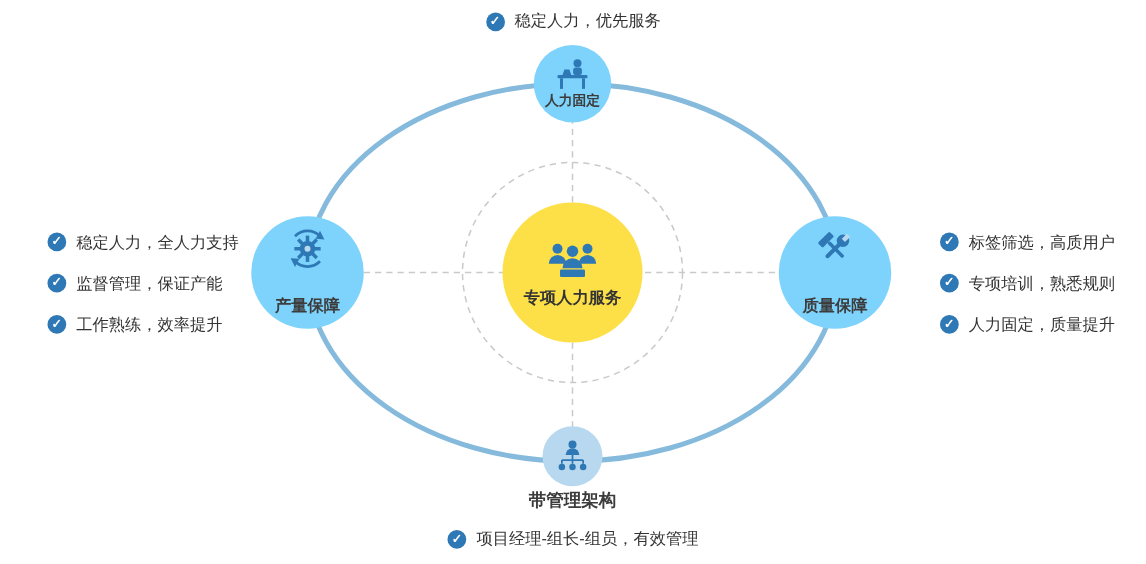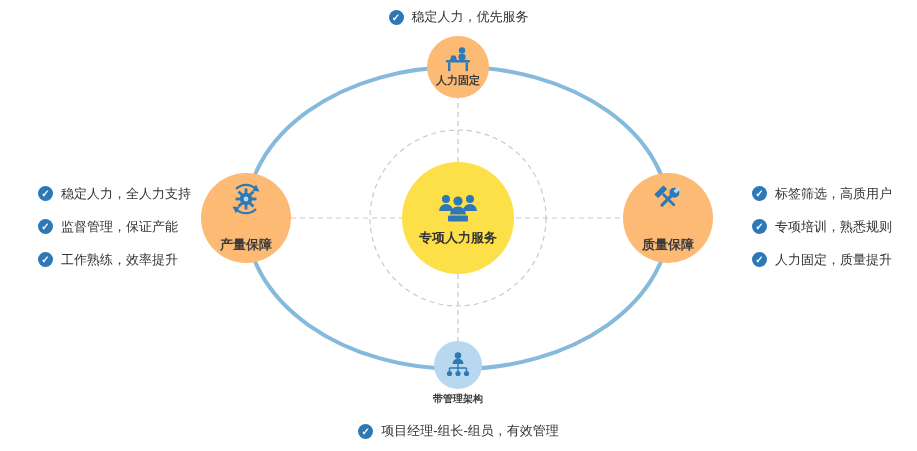--- a/index.html
+++ b/index.html
@@ -1,35 +1,35 @@
 <!DOCTYPE html>
 <html><head>
 <meta charset="utf-8">
 <style>
   * { margin:0; padding:0; box-sizing:border-box; }
   body { font-family: "Liberation Sans", sans-serif; background:#fff; }
   .stage { position:relative; width:917px; height:451px; background:#ffffff; overflow:hidden; }
   .bg-svg { position:absolute; left:0; top:0; width:917px; height:451px; }
 
-  .node { position:absolute; border-radius:50%; background:#fdba74;
+  .node { position:absolute; border-radius:50%; background:#7dd3fc;
           display:flex; flex-direction:column; align-items:center; justify-content:center; z-index:2; }
   .node-top    { left:427px; top:36px;  width:62px;  height:62px;  gap:1px; }
   .node-left   { left:201px; top:173px; width:90px;  height:90px;  gap:20px; }
   .node-right  { left:623px; top:173px; width:90px;  height:90px;  gap:20px; }
   .node-center { left:402px; top:162px; width:112px; height:112px; gap:5px; background:#fde047; }
 
   .node-bottom-wrap { position:absolute; left:418px; top:341px; width:80px;
                       display:flex; flex-direction:column; align-items:center; z-index:2; }
   .small-circle { width:48px; height:48px; border-radius:50%; background:#b7d8ee;
                   display:flex; align-items:center; justify-content:center; }
 
   .node-label { font-size:13px; font-weight:700; color:#3c3c3c; white-space:nowrap; }
   .node-label.small { font-size:11px; }
   .center-label { font-size:13px; font-weight:700; color:#333; white-space:nowrap; }
-  .below-label { margin-top:3px; font-size:10px; font-weight:700; color:#3c3c3c; white-space:nowrap; }
+  .below-label { margin-top:3px; font-size:14px; font-weight:700; color:#3c3c3c; white-space:nowrap; }
 
   .annotation { position:absolute; left:0; right:0; display:flex; justify-content:center;
                 align-items:center; gap:8px; z-index:3; }
   .annotation-top { top:8px; }
   .annotation-bottom { top:422px; }
 
   .side-list { position:absolute; z-index:3; }
   .side-left  { left:38px;  top:184px; }
   .side-right { left:752px; top:184px; }
   .row { display:flex; align-items:center; gap:8px; height:19px; margin-bottom:14px; }

